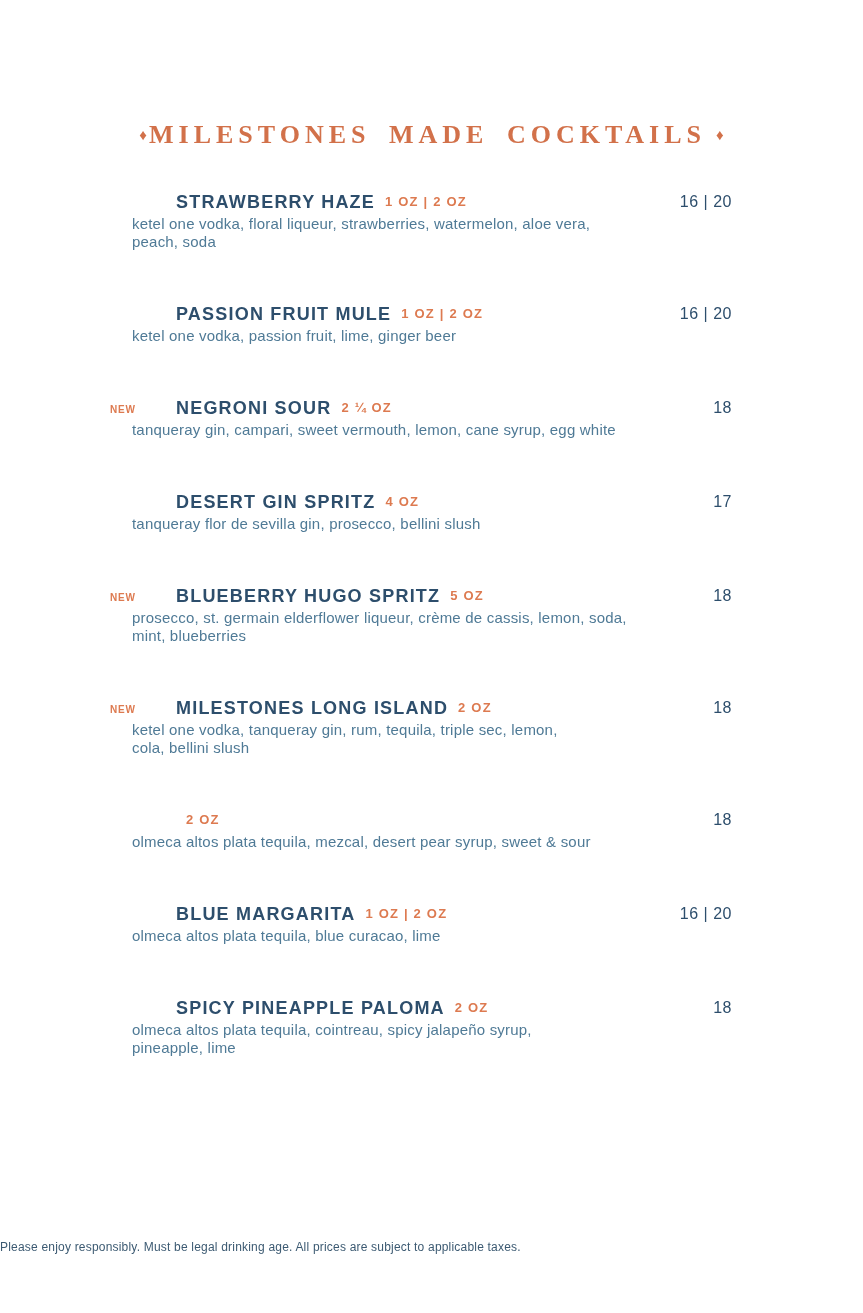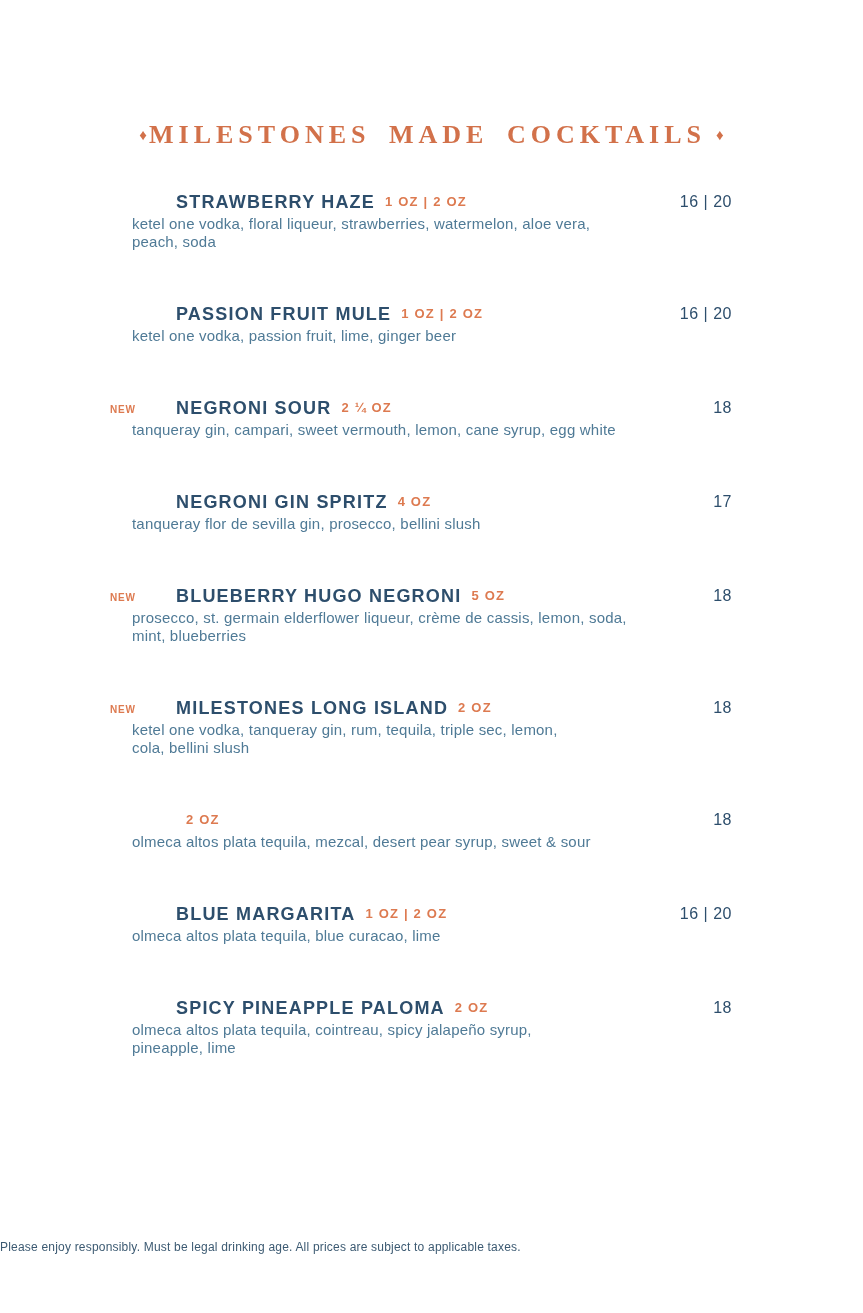--- a/index.html
+++ b/index.html
@@ -142,31 +142,31 @@
         <span class="item-name">NEGRONI SOUR</span>
         <span class="item-size">2 ¼ OZ</span>
         <span class="item-price">18</span>
       </div>
       <div class="item-desc">tanqueray gin, campari, sweet vermouth, lemon, cane syrup, egg white</div>
     </div>
 
     <div class="menu-item">
 
       <div class="item-head">
-        <span class="item-name">NEGRONI GIN SPRITZ</span>
+        <span class="item-name">DESERT GIN SPRITZ</span>
         <span class="item-size">4 OZ</span>
         <span class="item-price">17</span>
       </div>
       <div class="item-desc">tanqueray flor de sevilla gin, prosecco, bellini slush</div>
     </div>
 
     <div class="menu-item">
       <span class="new-badge">NEW</span>
       <div class="item-head">
-        <span class="item-name">BLUEBERRY HUGO NEGRONI</span>
+        <span class="item-name">BLUEBERRY HUGO SPRITZ</span>
         <span class="item-size">5 OZ</span>
         <span class="item-price">18</span>
       </div>
       <div class="item-desc">prosecco, st. germain elderflower liqueur, crème de cassis, lemon, soda,
 mint, blueberries</div>
     </div>
 
     <div class="menu-item">
       <span class="new-badge">NEW</span>
       <div class="item-head">

